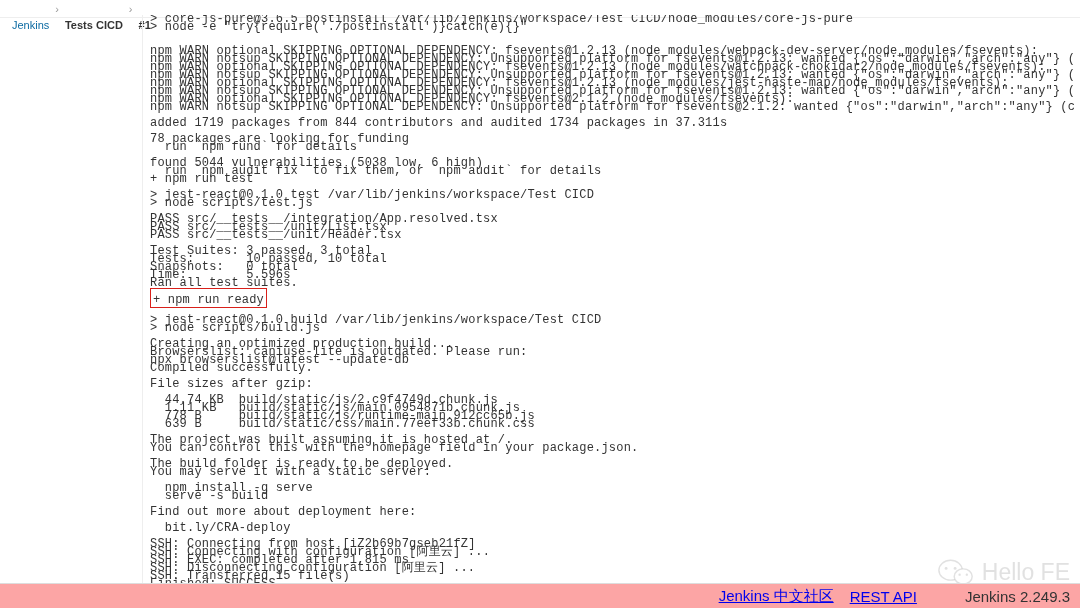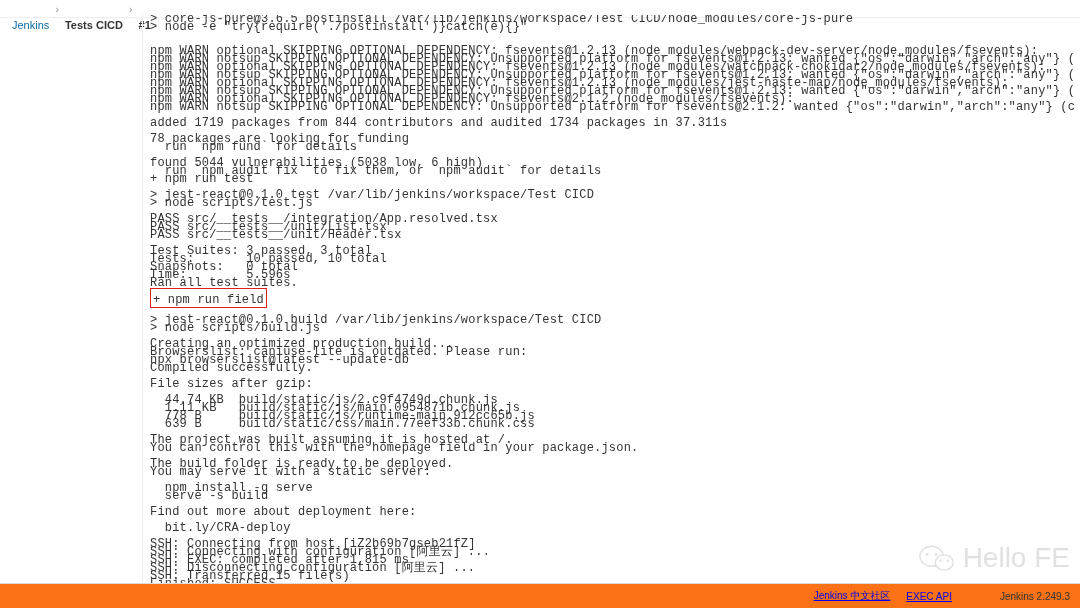--- a/index.html
+++ b/index.html
@@ -42,22 +42,22 @@
     }
     .highlight-box {
       border: 1.5px solid #d9201a;
       display: inline-block;
       padding: 0 2px;
       margin-top: 1px;
     }
     .watermark {
       position: absolute;
       right: 10px;
-      bottom: 34px;
-      font-size: 28px;
+      bottom: 21px;
+      font-size: 23px;
       font-weight: 300;
       color: rgba(200,200,200,0.55);
       display: flex;
       align-items: center;
       gap: 8px;
       pointer-events: none;
       font-family: "Helvetica Neue", Arial, sans-serif;
     }
     .watermark-icon {
       width: 36px;
@@ -65,27 +65,27 @@
       position: relative;
     }
     .watermark-icon svg { width: 100%; height: 100%; }
     .footer {
       position: absolute;
       bottom: 0;
       left: 0;
       right: 0;
       height: 18px;
       border-top: 1px solid #ddd;
-      background: #f97316;
+      background: #fca5a5;
       display: flex;
       justify-content: flex-end;
       align-items: center;
       gap: 16px;
       padding: 12px 10px;
-      font-size: 10px;
+      font-size: 15px;
       color: #0b6aa2;
     }
     .footer .ver { color: #333; margin-left: 32px; }
     .left-border {
       position: absolute;
       left: 142px;
       top: 15px;
       bottom: 20px;
       width: 1px;
       background: #eee;
@@ -133,21 +133,21 @@
 PASS src/__tests__/integration/App.resolved.tsx
 PASS src/__tests__/unit/List.tsx
 PASS src/__tests__/unit/Header.tsx
 
 Test Suites: 3 passed, 3 total
 Tests:       10 passed, 10 total
 Snapshots:   0 total
 Time:        5.596s
 Ran all test suites.</div>
   <div class="highlight-box">
-    <span class="console">+ npm run field</span>
+    <span class="console">+ npm run ready</span>
   </div>
   <div class="console">
 &gt; jest-react@0.1.0 build /var/lib/jenkins/workspace/Test CICD
 &gt; node scripts/build.js
 
 Creating an optimized production build...
 Browserslist: caniuse-lite is outdated. Please run:
 npx browserslist@latest --update-db
 Compiled successfully.
 
@@ -188,15 +188,15 @@
       <circle cx="19" cy="12" r="1.6" fill="rgba(200,200,200,0.55)"></circle>
       <circle cx="24" cy="19" r="1.3" fill="rgba(200,200,200,0.55)"></circle>
       <circle cx="32" cy="19" r="1.3" fill="rgba(200,200,200,0.55)"></circle>
     </svg>
   </span>
   <span>Hello FE</span>
 </div>
 
 <div class="footer">
   <a href="#">Jenkins 中文社区</a>
-  <a href="#">EXEC API</a>
+  <a href="#">REST API</a>
   <span class="ver">Jenkins 2.249.3</span>
 </div>
 
 </body></html>

